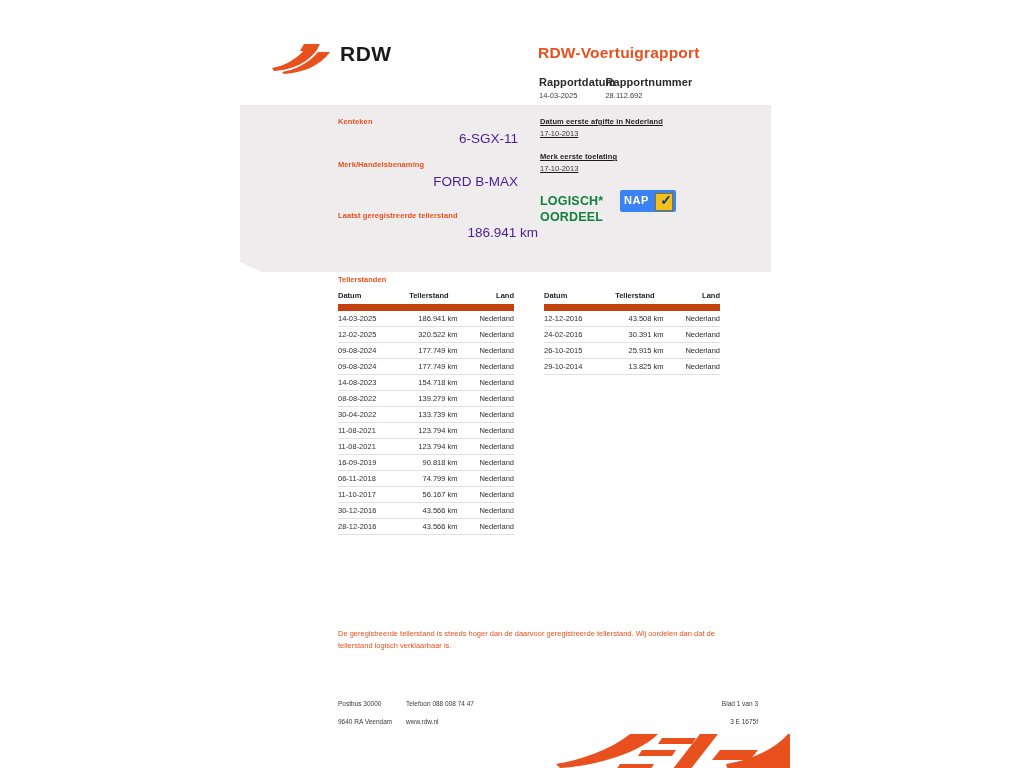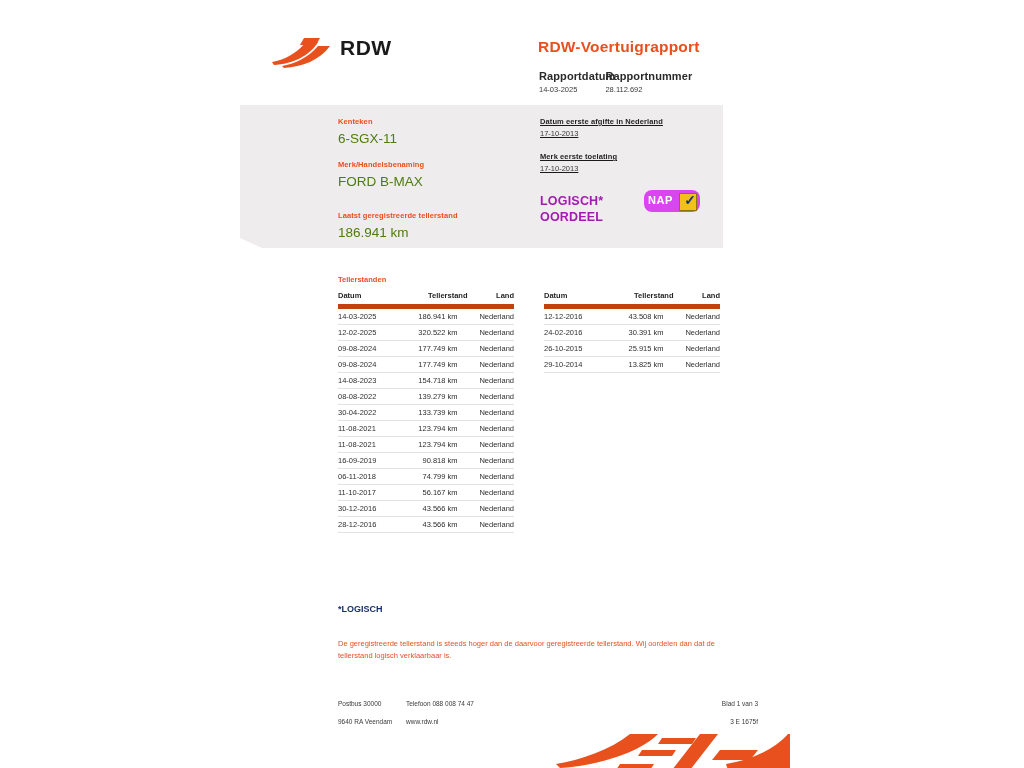--- a/index.html
+++ b/index.html
@@ -20,21 +20,21 @@
     left: 0;
     top: 0;
     width: 1024px;
     height: 768px;
   }
 
   
   .header {
     position: absolute;
     left: 240px;
-    top: 14px;
+    top: 20px;
     width: 540px;
     height: 72px;
   }
   .logo-mark {
     position: absolute;
     left: 30px;
     top: 22px;
     width: 70px;
     height: 32px;
   }
@@ -78,22 +78,23 @@
     color: #3a3a3a;
     margin-top: 3px;
   }
 
   
   .panel {
     position: absolute;
     left: 240px;
     top: 105px;
     width: 483px;
-    height: 143px;
+    height: 167px;
     background: #eeecec;
+    padding-left: 48px;
   }
   .notch {
     position: absolute;
     left: 0px;
     bottom: 0px;
     width: 0;
     height: 0;
     border-bottom: 10px solid #ffffff;
     border-right: 22px solid transparent;
   }
@@ -101,22 +102,23 @@
     font-size: 7.5px;
     font-weight: bold;
     color: #e8501e;
     letter-spacing: 0.1px;
   }
   .f-label.dark {
     color: #1f1f1f;
   }
   .f-value {
     font-size: 13.5px;
-    color: #4d7c0f;
+    color: #4c1d95;
     margin-top: 5px;
+    text-align: right;
   }
   .panel-col-left {
     position: absolute;
     left: 98px;
     top: 12px;
     width: 180px;
   }
   .panel-col-right {
     position: absolute;
     left: 300px;
@@ -130,32 +132,32 @@
     left: 98px;
     top: 106px;
     width: 200px;
   }
   .verdict {
     position: absolute;
     left: 300px;
     top: 88px;
     font-size: 12.5px;
     font-weight: bold;
-    color: #a21caf;
+    color: #15803d;
     line-height: 1.28;
     letter-spacing: 0.2px;
   }
   .nap-badge {
     position: absolute;
-    left: 404px;
+    left: 380px;
     top: 85px;
     width: 56px;
     height: 22px;
-    background: #d946ef;
-    border-radius: 8px;
+    background: #3b82f6;
+    border-radius: 2px;
   }
   .nap-badge .nap-text {
     position: absolute;
     left: 4px;
     top: 4px;
     color: #ffffff;
     font-size: 11px;
     font-weight: bold;
     letter-spacing: 0.5px;
   }
@@ -199,31 +201,31 @@
     font-size: 7.5px;
   }
   table.odo.left { left: 98px; top: 14px; width: 176px; }
   table.odo.right { left: 304px; top: 14px; width: 176px; }
   table.odo th {
     font-size: 7.5px;
     font-weight: bold;
     color: #1f1f1f;
     text-align: left;
     padding: 2px 0 4px 0;
-    border-bottom: 5px solid #c2410c;
+    border-bottom: 7px solid #c2410c;
   }
   table.odo td {
     font-size: 7.5px;
     color: #2e2e2e;
     padding: 3px 0 3px 0;
     border-bottom: 1px solid #e4e1e1;
   }
   table.odo th.c-date, table.odo td.c-date { width: 62px; }
   table.odo th.c-odo, table.odo td.c-odo { width: 64px; text-align: right; padding-right: 10px; }
-  table.odo th.c-odo { text-align: right; padding-left: 18px; padding-right: 0; }
+  table.odo th.c-odo { text-align: left; padding-left: 18px; padding-right: 0; }
   table.odo th.c-land, table.odo td.c-land { width: 50px; text-align: right; }
 
   
   .footnote {
     position: absolute;
     left: 338px;
     top: 604px;
     width: 392px;
   }
   .footnote-title {
@@ -448,23 +450,20 @@
           <tr>
             <td class="c-date">29-10-2014</td>
             <td class="c-odo">13.825 km</td>
             <td class="c-land">Nederland</td>
           </tr>
         </tbody>
     </table>
   </div>
 
   <div class="footnote">
-    <div class="footnote-title">
-      <span class="star">*</span><span>LOGISCH</span>
-    </div>
     <div class="footnote-body">De geregistreerde tellerstand is steeds hoger dan de daarvoor geregistreerde tellerstand. Wij oordelen dan dat de tellerstand logisch verklaarbaar is.</div>
   </div>
 
   <div class="footer">
     <div class="fcol c1">
       <div>Postbus 30000</div>
       <div class="fline2">9640 RA Veendam</div>
     </div>
     <div class="fcol c2">
       <div>Telefoon 088 008 74 47</div>

